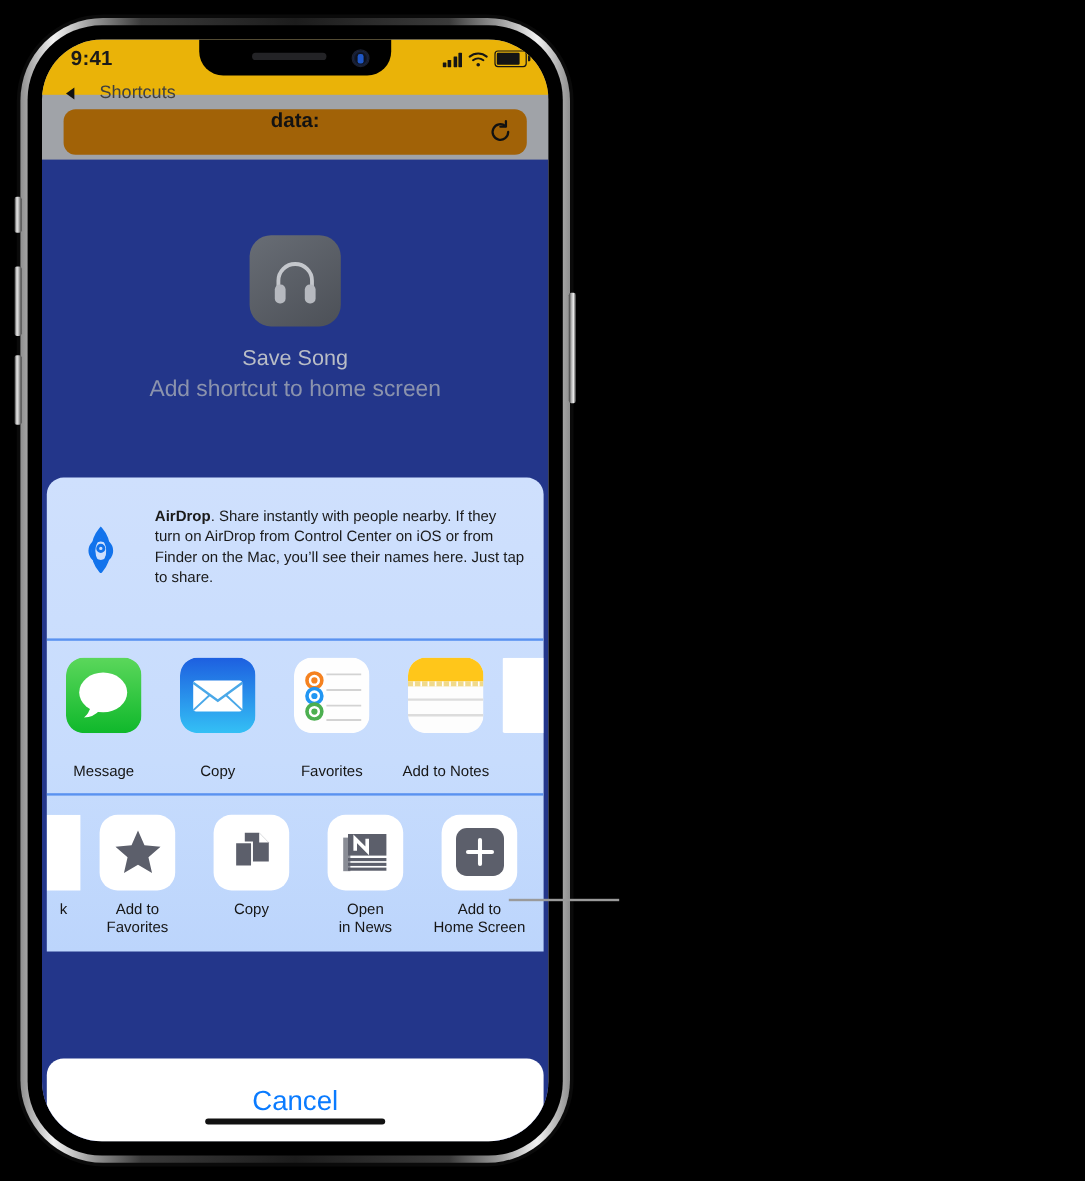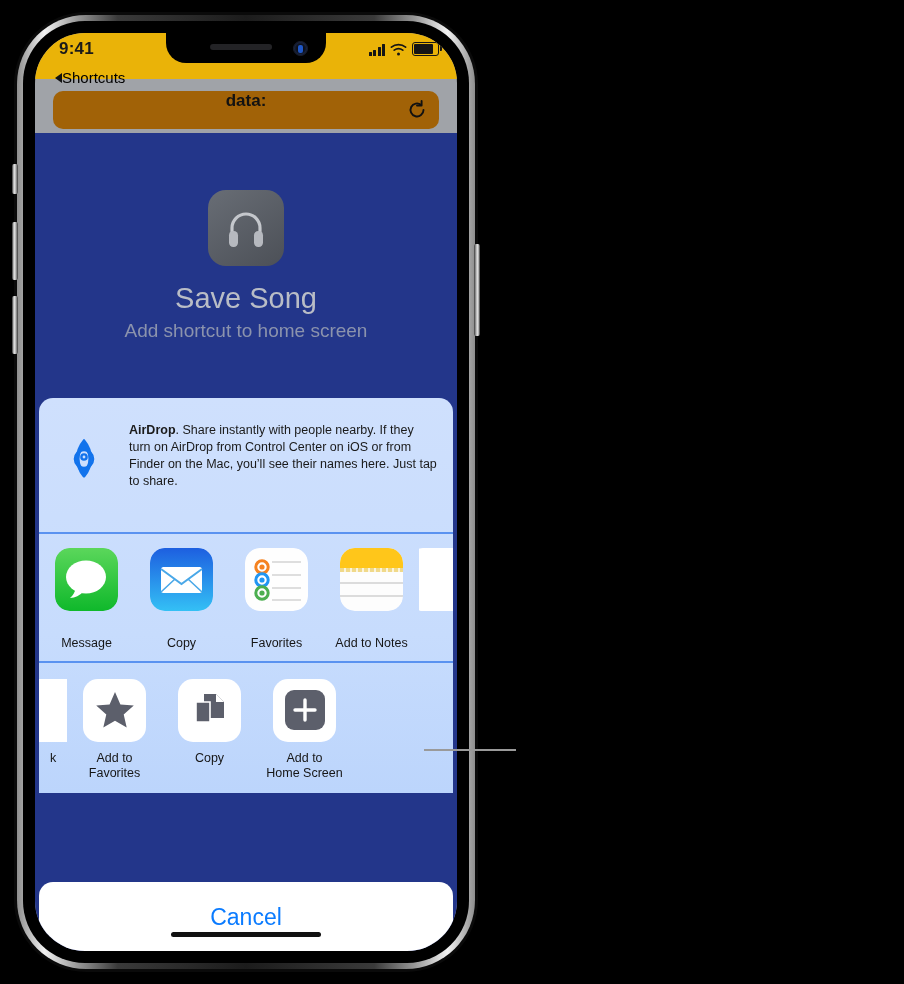--- a/index.html
+++ b/index.html
@@ -39,34 +39,34 @@
   .bars{display:flex;align-items:flex-end;gap:1.5px;height:12px;}
   .bars i{display:block;width:3px;background:#151515;border-radius:.5px;}
   .bars i:nth-child(1){height:4px;}.bars i:nth-child(2){height:6.5px;}
   .bars i:nth-child(3){height:9px;}.bars i:nth-child(4){height:12px;}
   .battery{width:25px;height:12px;border:1.6px solid #151515;border-radius:3px;position:relative;}
   .battery::after{content:"";position:absolute;right:-4px;top:3px;width:2px;height:5px;
      background:#151515;border-radius:0 1px 1px 0;}
   .battery i{position:absolute;left:1.3px;top:1.3px;bottom:1.3px;width:19px;background:#151515;border-radius:1px;display:block;}
 
   
-  .backlink{position:absolute;left:20px;top:36px;font-size:15px;color:#000000;display:flex;align-items:center;gap:0;z-index:5;}
+  .backlink{position:absolute;left:20px;top:36px;font-size:15px;color:#404040;display:flex;align-items:center;gap:21px;z-index:5;}
   .tri{width:0;height:0;border-top:5px solid transparent;border-bottom:5px solid transparent;
      border-right:7px solid #111;}
   .urlbar{position:absolute;left:18px;right:18px;top:58px;height:38px;border-radius:10px;
      background:#a16207;display:flex;align-items:flex-start;justify-content:center;z-index:5;}
   .url-text{font-size:17px;color:#121212;font-weight:bold;}
   .reload{position:absolute;right:12px;top:50%;transform:translateY(-50%);width:20px;height:20px;}
 
   
   .sheet{position:absolute;left:0;right:0;top:100px;bottom:0;background:#23368a;z-index:3;}
   .hero{height:265px;display:flex;flex-direction:column;align-items:center;justify-content:center;}
   .hero-icon{width:76px;height:76px;border-radius:18px;
      background:linear-gradient(145deg,#686d75,#4c5057);display:flex;align-items:center;justify-content:center;}
-  .hero-title{margin-top:16px;font-size:29px;color:#b9bdc6;}
+  .hero-title{margin-top:16px;font-size:18px;color:#b9bdc6;}
   .hero-sub{margin-top:5px;font-size:19px;color:#8b93ad;}
 
   .panel{margin:0 4px;border-radius:14px 14px 0 0;background:
      linear-gradient(180deg,#cfe0fd 0%,#c7dcfd 60%,#bcd5fc 100%);overflow:hidden;}
   .airdrop{display:flex;padding:20px 16px 6px 14px;gap:14px;height:134px;box-sizing:border-box;}
   .ad-icon{flex:0 0 auto;width:62px;height:62px;}
   .ad-text{font-size:12.5px;line-height:1.35;color:#1a1a1a;padding-top:4px;}
   .ad-text b{font-weight:bold;}
   .divider{height:2px;background:#5a92f0;margin:0;}
 
@@ -263,20 +263,35 @@
             <div class="acticon">
               <svg width="38" height="38" viewBox="0 0 38 38">
                 <path d="M13 3 h12 l8 8 v16 h-20 z" fill="#5c5f6b"></path>
                 <path d="M25 3 v8 h8 z" fill="#fff"></path>
                 <path d="M5 11 h14 v20 h-14 z" fill="#5c5f6b" stroke="#fff" stroke-width="1.6"></path>
               </svg>
             </div>
             <div class="actlabel">Copy</div>
           </div>
 
+          <div class="actitem">
+            <div class="acticon">
+              <svg width="40" height="38" viewBox="0 0 40 38">
+                <rect x="1" y="7" width="6" height="28" fill="#8a8d96"></rect>
+                <rect x="5" y="4" width="32" height="18" fill="#5c5f6b"></rect>
+                <path d="M11 18 L11 8 L21 18 L21 8" fill="none" stroke="#fff" stroke-width="3"></path>
+                <g fill="#5c5f6b">
+                  <rect x="5" y="24" width="32" height="2.6"></rect>
+                    <rect x="5" y="28" width="32" height="2.6"></rect>
+                  <rect x="5" y="32" width="32" height="2.6"></rect>
+                </g>
+              </svg>
+            </div>
+            <div class="actlabel">Open<br>in News</div>
+          </div>
 
           <div class="actitem">
             <div class="acticon">
               <svg width="40" height="40" viewBox="0 0 40 40">
                 <rect width="40" height="40" rx="9" fill="#5c5f6b"></rect>
                 <path d="M20 10 V30 M10 20 H30" stroke="#fff" stroke-width="3.4" stroke-linecap="round"></path>
               </svg>
             </div>
             <div class="actlabel">Add to<br>Home Screen</div>
           </div>

